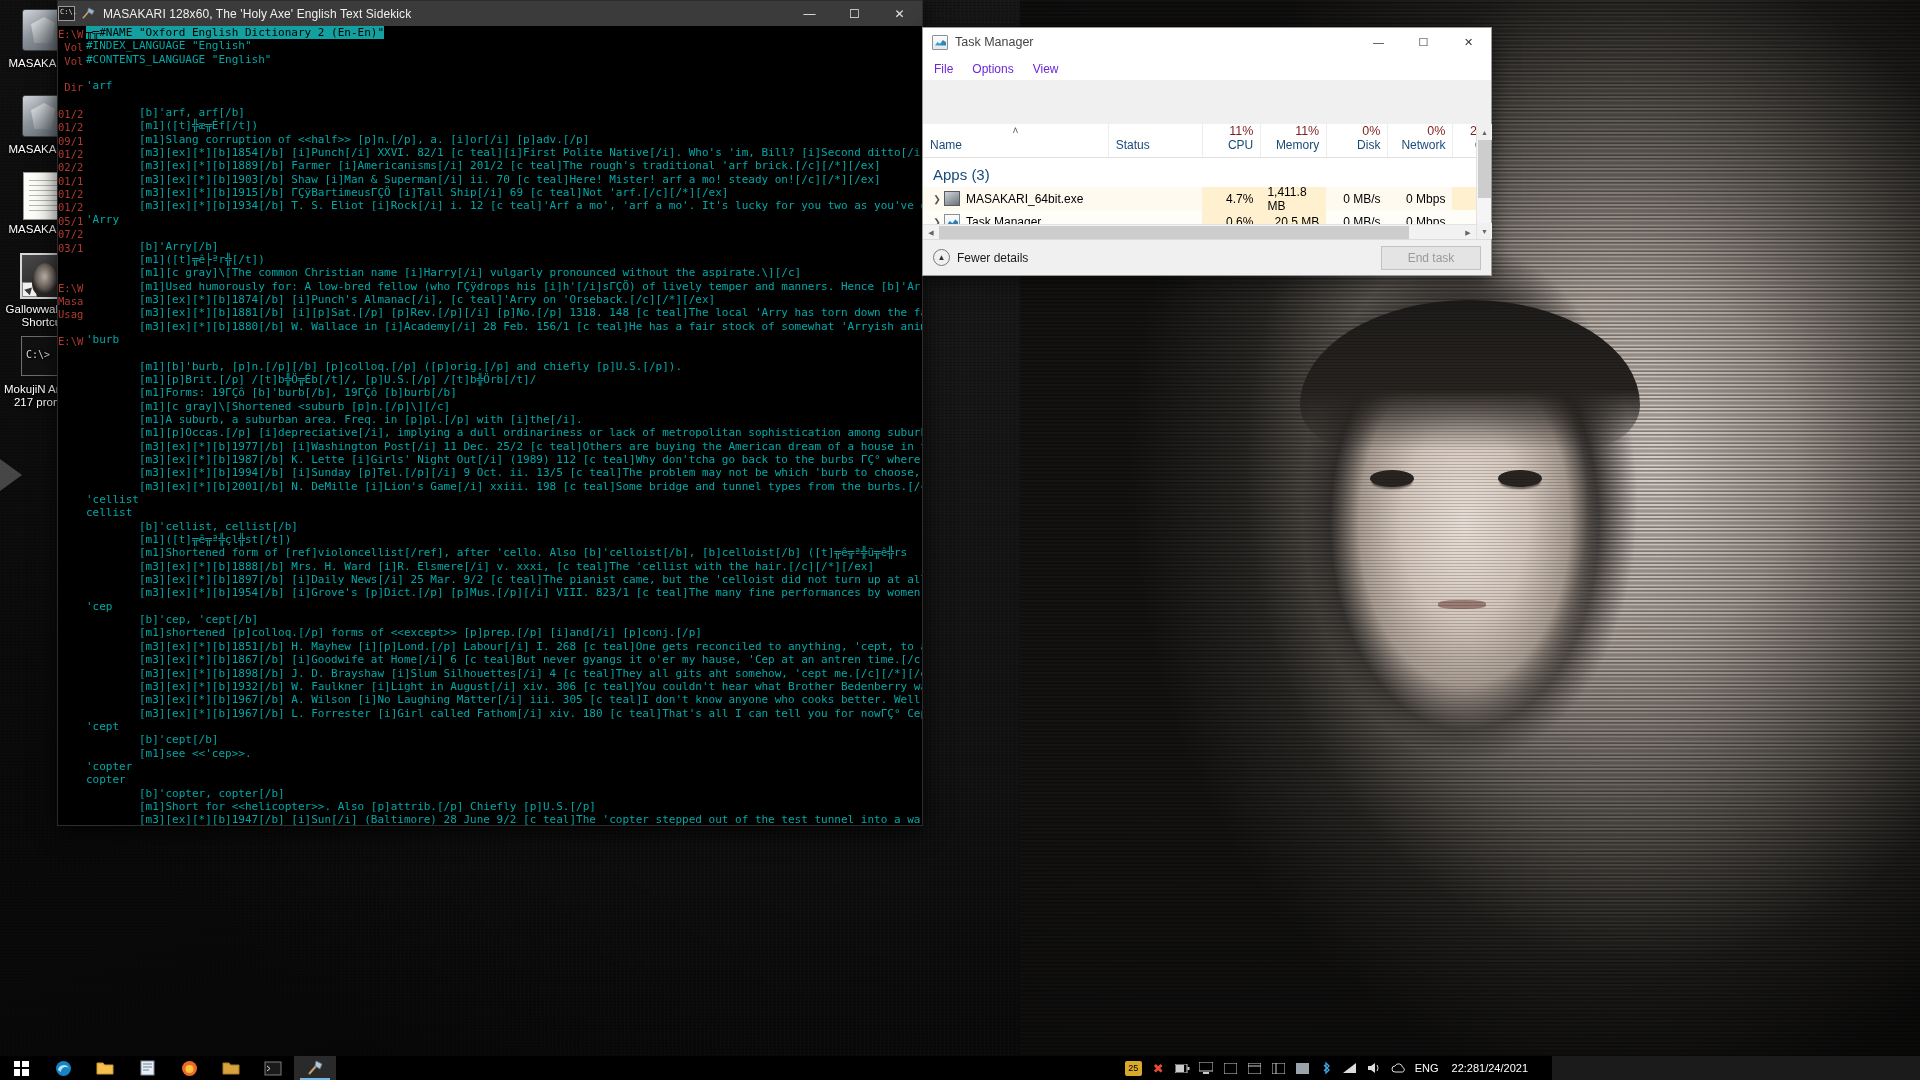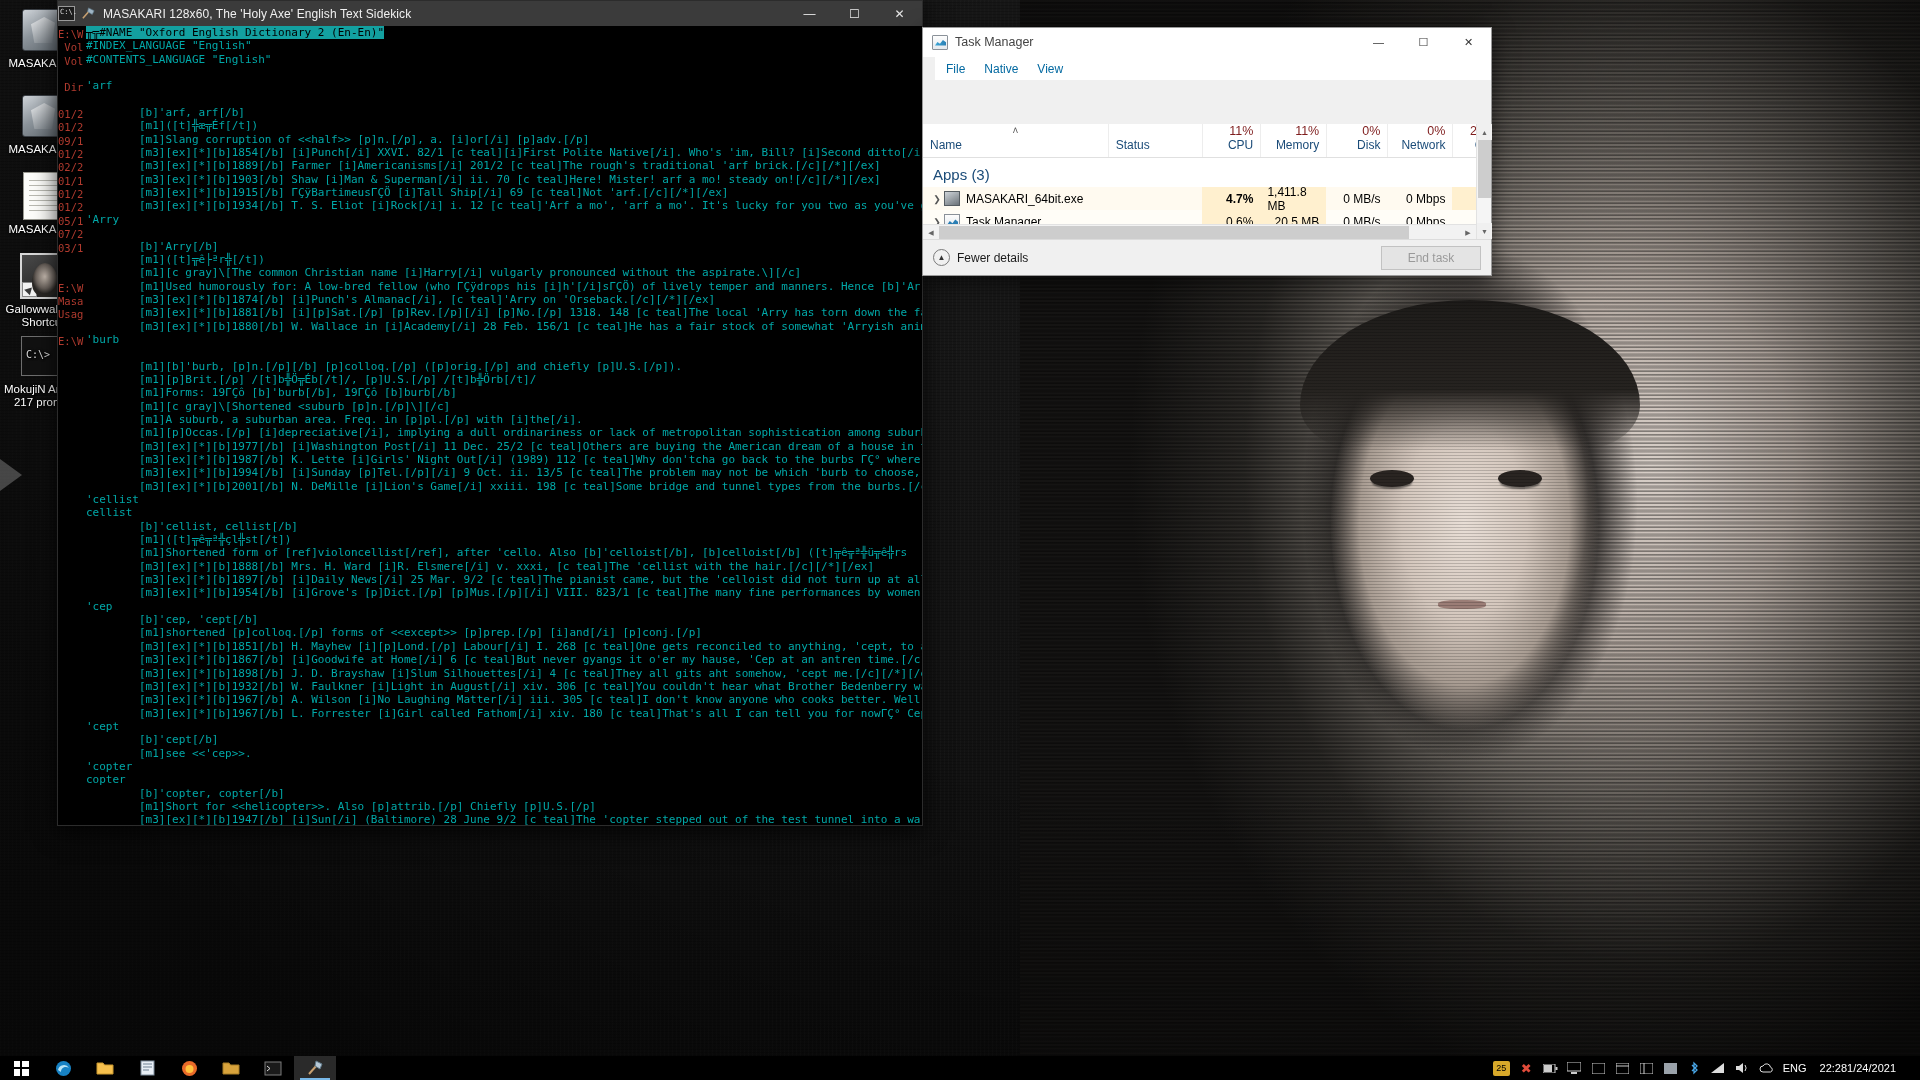--- a/index.html
+++ b/index.html
@@ -201,21 +201,21 @@
     border:1px solid #8a9199;position:relative;border-radius:1px;
   }
   .tm-title .ticon:after{
     content:"";position:absolute;left:2px;bottom:3px;width:11px;height:6px;
     background:linear-gradient(90deg,#3da8d8,#2b7fb4);
     clip-path:polygon(0 100%,22% 40%,45% 70%,72% 10%,100% 45%,100% 100%);
   }
   .tm-title .tlabel{color:#444;font-size:12.5px;}
   .tm-winbtns{margin-left:auto;display:flex;height:29px;}
   .tm-winbtns div{width:45px;height:29px;display:flex;align-items:center;justify-content:center;color:#333;font-size:11px;}
-  .tm-menu{height:23px;display:flex;align-items:center;gap:19px;padding-left:11px;background:#fff;color:#0369a1;font-size:12px;margin-left:12px;}
+  .tm-menu{height:23px;display:flex;align-items:center;gap:19px;padding-left:11px;background:#fff;color:#6d28d9;font-size:12px;}
   .tm-tabs{
     display:flex;align-items:flex-end;height:22px;padding-left:6px;background:#fff;
     border-bottom:1px solid #d6d6d6;
   }
   .tm-tabs .tab{
     padding:2px 8px 3px 8px;font-size:12px;color:#222;
     border:1px solid transparent;border-bottom:none;position:relative;top:1px;
   }
   .tm-tabs .tab.active{
     background:#fff;border-color:#c9c9c9;border-bottom:1px solid #fff;
@@ -281,21 +281,21 @@
     width:17px;height:17px;border:1px solid #7a7a7a;border-radius:50%;
     display:flex;align-items:center;justify-content:center;font-size:8px;color:#333;
   }
   .endtask{
     margin-left:auto;width:100px;height:24px;background:#e4e4e4;border:1px solid #c2c2c2;
     color:#9a9a9a;font-size:12px;display:flex;align-items:center;justify-content:center;
   }
 
   
   #taskbar{
-    position:absolute;left:0;bottom:0;width:1920px;height:24px;
+    position:absolute;left:0;bottom:0;width:1552px;height:24px;
     background:#000;display:flex;align-items:center;
   }
   #taskbar .start{
     width:42px;height:24px;display:flex;align-items:center;justify-content:center;
   }
   .winlogo{width:15px;height:15px;display:grid;grid-template-columns:1fr 1fr;grid-template-rows:1fr 1fr;gap:2px;}
   .winlogo i{background:#fff;display:block;}
   .tb-item{width:42px;height:24px;display:flex;align-items:center;justify-content:center;position:relative;}
   .tb-item.active{background:#2a2a2a;}
   .tb-item.active:after{content:"";position:absolute;bottom:0;left:6px;right:6px;height:2px;background:#78b8e8;}
@@ -471,21 +471,21 @@
     <span class="ticon"></span>
     <span class="tlabel">Task Manager</span>
     <div class="tm-winbtns">
       <div>—</div>
       <div>☐</div>
       <div>✕</div>
     </div>
   </div>
   <div class="tm-menu">
     <span>File</span>
-    <span>Native</span>
+    <span>Options</span>
     <span>View</span>
   </div>
 
   <div class="tm-grid">
     <div class="tm-head">
       <div class="cell first col-name">
         <div class="pct" style="text-align:center;color:#555;font-size:10px;">˄</div>
         <div class="lbl">Name</div>
       </div>
       <div class="cell col-status">
@@ -520,21 +520,21 @@
     </div>
 
     <div id="tm-rows">
         <div class="tm-row" style="background: rgb(255, 250, 240);">
           <div class="cell col-name">
             <span class="chev">❯</span>
             <span class="pico masakari"></span>
             <span>MASAKARI_64bit.exe</span>
           </div>
           <div class="cell col-status"></div>
-          <div class="cell r col-cpu" style="background: rgb(255, 240, 207); font-weight: bold;">4.7%</div>
+          <div class="cell r col-cpu" style="background: rgb(255, 240, 207);">4.7%</div>
           <div class="cell r col-mem" style="background: rgb(255, 240, 207);">1,411.8 MB</div>
           <div class="cell r col-disk">0 MB/s</div>
           <div class="cell r col-net">0 Mbps</div>
           <div class="cell col-gpu" style="background: rgb(255, 240, 207);"></div>
         </div>
         <div class="tm-row" style="background: rgb(255, 253, 247);">
           <div class="cell col-name">
             <span class="chev">❯</span>
             <span class="pico tmgr"></span>
             <span>Task Manager</span>

